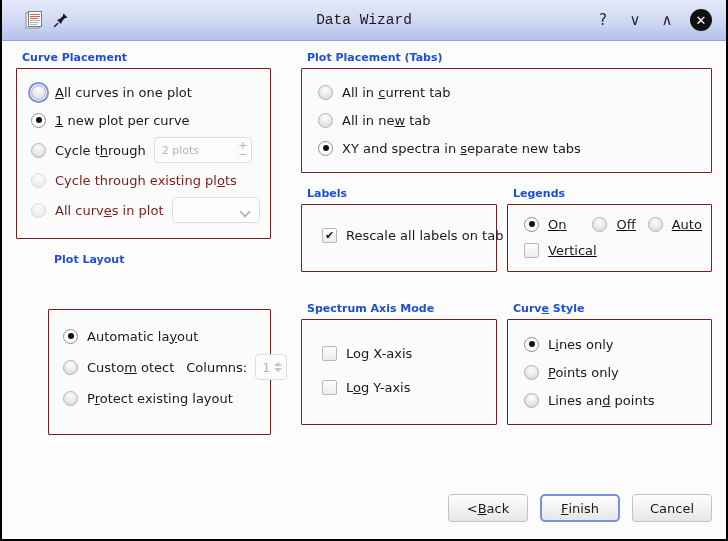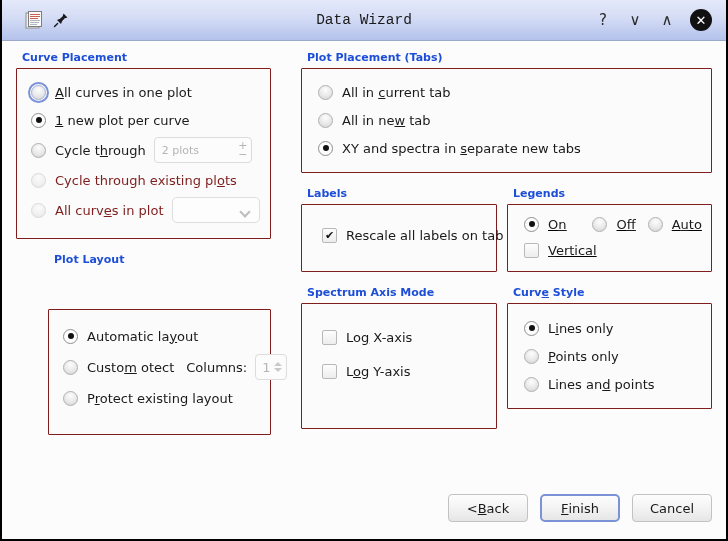--- a/index.html
+++ b/index.html
@@ -437,25 +437,25 @@
                 <span class="lbl"><span>A</span><u>u</u><span>to</span></span>
               </div>
               <div class="row" style="height:26px;">
                 <span class="check"></span>
                 <span class="lbl"><u>V</u><span>ertical</span></span>
               </div>
             </div>
           </div>
         </div>
 
-        <div style="display:flex; margin-top: 14px;">
+        <div style="display:flex; margin-top: 30px;">
 
           <div style="width: 196px; flex: 0 0 196px;">
             <div class="gb-title">Spectrum Axis Mode</div>
-            <div class="gb-box" style="padding: 16px 10px 28px 20px; height: 126px; box-sizing:border-box;">
+            <div class="gb-box" style="padding: 16px 10px 28px 20px; height: 106px; box-sizing:border-box;">
               <div class="row" style="height:34px;">
                 <span class="check"></span>
                 <span class="lbl"><span>Lo</span><u>g</u><span> X-axis</span></span>
               </div>
               <div class="row" style="height:34px;">
                 <span class="check"></span>
                 <span class="lbl"><span>L</span><u>o</u><span>g Y-axis</span></span>
               </div>
             </div>
           </div>

